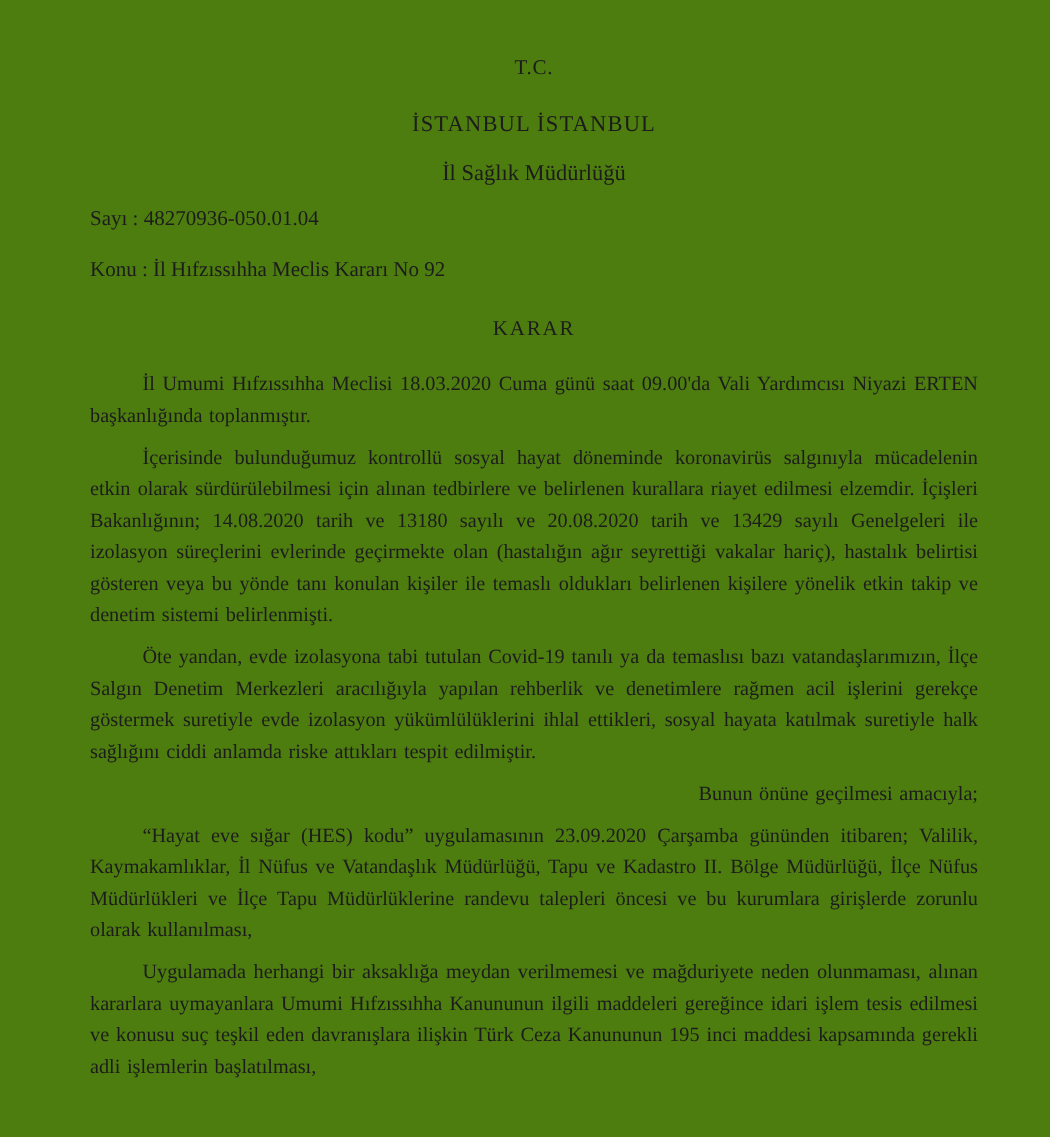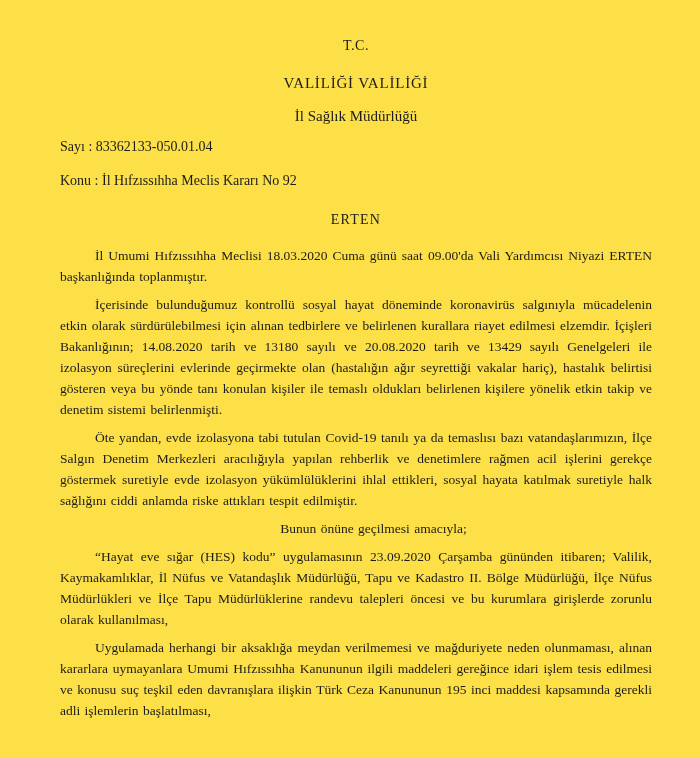--- a/index.html
+++ b/index.html
@@ -5,21 +5,21 @@
   html, body {
     margin: 0;
     padding: 0;
     background: #ffffff;
   }
   .page {
     position: relative;
     width: 700px;
     height: 758px;
     box-sizing: border-box;
-    background: #fde047;
+    background: #4d7c0f;
     color: #1c1c1c;
     font-family: "Liberation Serif", "DejaVu Serif", serif;
     padding: 38px 48px 0 60px;
     overflow: hidden;
   }
   .doc-header {
     text-align: center;
   }
   .doc-header .republic {
     font-size: 14px;
@@ -56,40 +56,40 @@
   }
   .body-text p {
     margin: 0 0 7px 0;
     font-size: 13.5px;
     line-height: 21px;
     text-align: justify;
     text-indent: 35px;
     word-spacing: 1px;
   }
   .body-text p.no-justify {
-    text-align: center;
+    text-align: right;
   }
 </style>
 </head>
 <body>
 
 <div class="page">
 
   <div class="doc-header">
     <div class="republic">T.C.</div>
-    <div class="governorship">VALİLİĞİ VALİLİĞİ</div>
+    <div class="governorship">İSTANBUL İSTANBUL</div>
     <div class="directorate">İl Sağlık Müdürlüğü</div>
   </div>
 
   <div class="ref-block">
-    <div class="ref-line sayi">Sayı : 83362133-050.01.04</div>
+    <div class="ref-line sayi">Sayı : 48270936-050.01.04</div>
     <div class="ref-line konu">Konu : İl Hıfzıssıhha Meclis Kararı No 92</div>
   </div>
 
-  <div class="decision-heading">ERTEN</div>
+  <div class="decision-heading">KARAR</div>
 
   <div class="body-text">
     <p>İl Umumi Hıfzıssıhha Meclisi 18.03.2020 Cuma günü saat 09.00'da Vali Yardımcısı Niyazi ERTEN başkanlığında toplanmıştır.</p>
     <p>İçerisinde bulunduğumuz kontrollü sosyal hayat döneminde koronavirüs salgınıyla mücadelenin etkin olarak sürdürülebilmesi için alınan tedbirlere ve belirlenen kurallara riayet edilmesi elzemdir. İçişleri Bakanlığının; 14.08.2020 tarih ve 13180 sayılı ve 20.08.2020 tarih ve 13429 sayılı Genelgeleri ile izolasyon süreçlerini evlerinde geçirmekte olan (hastalığın ağır seyrettiği vakalar hariç), hastalık belirtisi gösteren veya bu yönde tanı konulan kişiler ile temaslı oldukları belirlenen kişilere yönelik etkin takip ve denetim sistemi belirlenmişti.</p>
     <p>Öte yandan, evde izolasyona tabi tutulan Covid-19 tanılı ya da temaslısı bazı vatandaşlarımızın, İlçe Salgın Denetim Merkezleri aracılığıyla yapılan rehberlik ve denetimlere rağmen acil işlerini gerekçe göstermek suretiyle evde izolasyon yükümlülüklerini ihlal ettikleri, sosyal hayata katılmak suretiyle halk sağlığını ciddi anlamda riske attıkları tespit edilmiştir.</p>
     <p class="no-justify">Bunun önüne geçilmesi amacıyla;</p>
     <p>“Hayat eve sığar (HES) kodu” uygulamasının 23.09.2020 Çarşamba gününden itibaren; Valilik, Kaymakamlıklar, İl Nüfus ve Vatandaşlık Müdürlüğü, Tapu ve Kadastro II. Bölge Müdürlüğü, İlçe Nüfus Müdürlükleri ve İlçe Tapu Müdürlüklerine randevu talepleri öncesi ve bu kurumlara girişlerde zorunlu olarak kullanılması,</p>
     <p>Uygulamada herhangi bir aksaklığa meydan verilmemesi ve mağduriyete neden olunmaması, alınan kararlara uymayanlara Umumi Hıfzıssıhha Kanununun ilgili maddeleri gereğince idari işlem tesis edilmesi ve konusu suç teşkil eden davranışlara ilişkin Türk Ceza Kanununun 195 inci maddesi kapsamında gerekli adli işlemlerin başlatılması,</p>
   </div>
 

